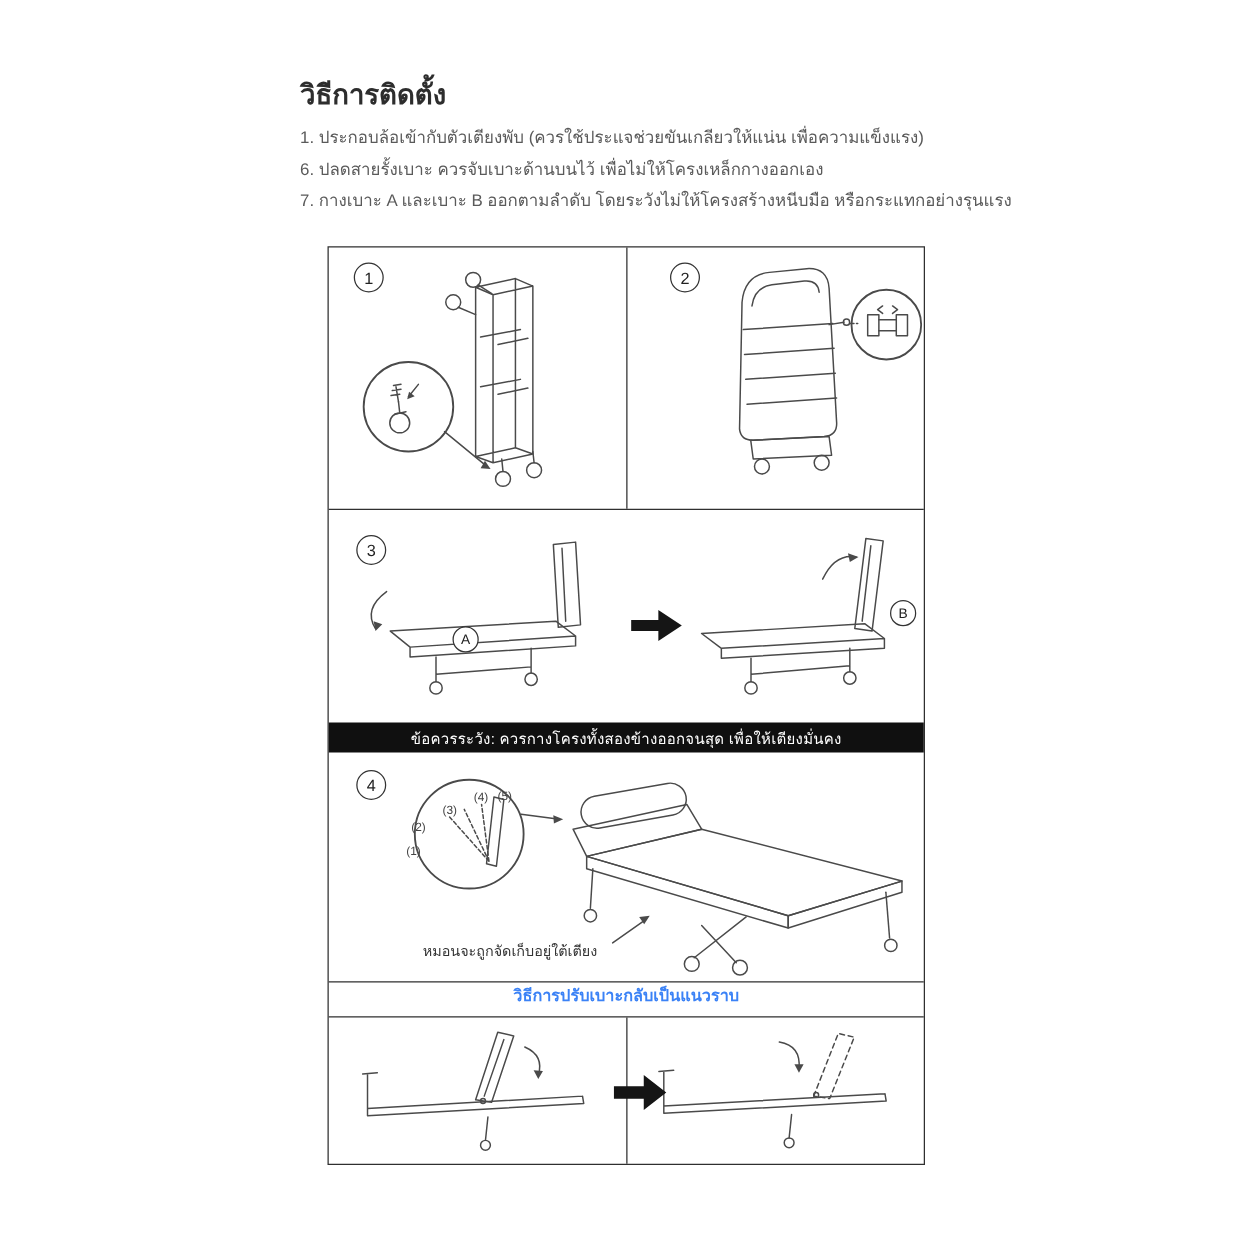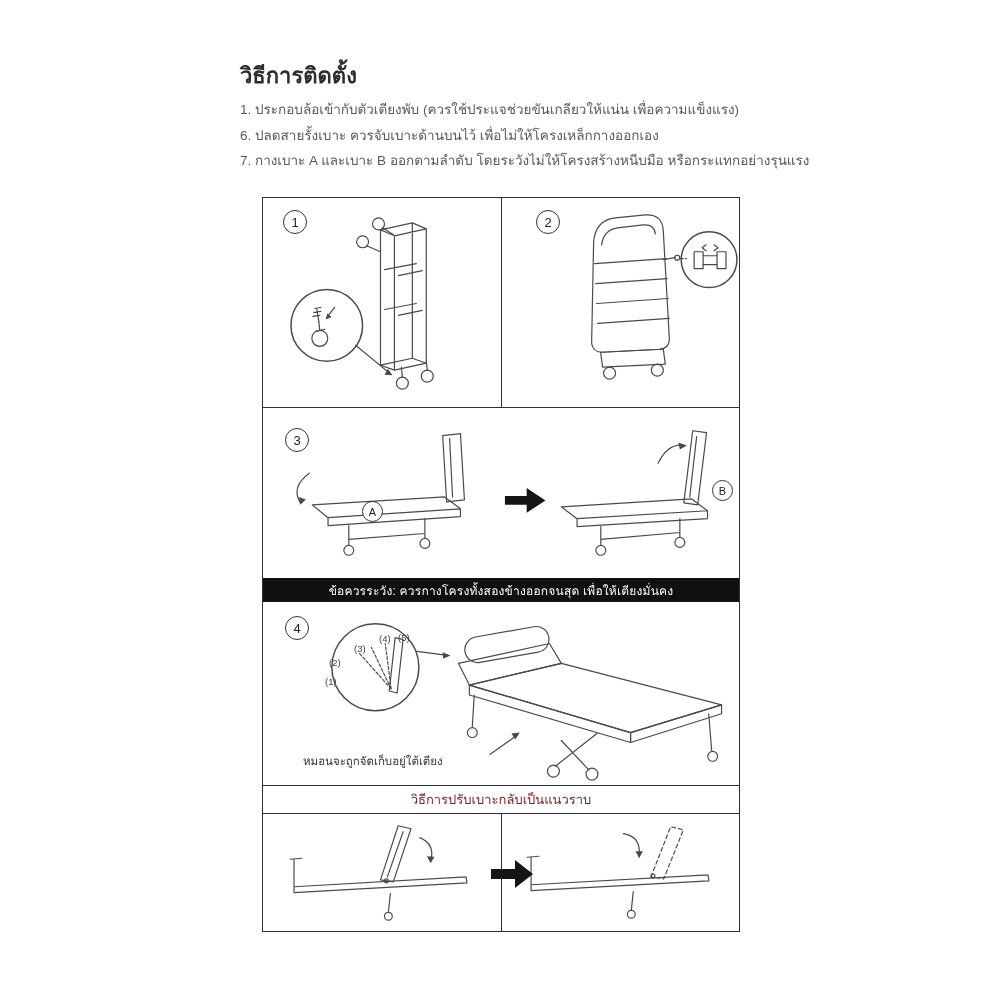--- a/index.html
+++ b/index.html
@@ -13,34 +13,34 @@
   .steps{position:absolute;left:240px;top:97px;font-size:13.5px;line-height:25.5px;color:#5a5a5a;width:560px;}
   .steps div{white-space:nowrap;}
   .sheet{position:absolute;left:262px;top:197px;width:476px;border:1px solid #2f2f2f;box-sizing:content-box;}
   .row{position:relative;box-sizing:border-box;}
   .row1{height:210px;border-bottom:1px solid #2f2f2f;display:flex;}
   .row1 .cell{position:relative;width:238px;box-sizing:border-box;}
   .row1 .cell + .cell{border-left:1px solid #2f2f2f;}
   .row2{height:170px;}
   .warnbar{height:24px;background:#101010;color:#fff;display:flex;align-items:center;justify-content:center;font-size:12px;letter-spacing:.2px;}
   .row3{height:184px;border-bottom:1px solid #2f2f2f;}
-  .strip{height:27px;display:flex;align-items:center;justify-content:center;font-size:13px;color:#7f1d1d;border-bottom:1px solid #2f2f2f;font-weight:normal;}
+  .strip{height:27px;display:flex;justify-content:center;font-size:13px;color:#3b82f6;border-bottom:1px solid #2f2f2f;font-weight:bold;}
   .row4{height:117px;display:flex;}
   .row4 .cell{position:relative;width:238px;box-sizing:border-box;}
   .row4 .cell + .cell{border-left:1px solid #2f2f2f;}
   .numcircle{
     position:absolute;width:22px;height:22px;border:1.4px solid #333;border-radius:50%;
     display:flex;align-items:center;justify-content:center;font-size:13px;color:#222;background:#fff;z-index:3;
   }
   .lblcircle{
     position:absolute;width:19px;height:19px;border:1.2px solid #333;border-radius:50%;
     display:flex;align-items:center;justify-content:center;font-size:11px;color:#222;background:#fff;z-index:3;
   }
   .notch{position:absolute;font-size:9.5px;color:#444;z-index:3;}
-  .pillow-caption{position:absolute;left:40px;top:150px;width:210px;font-size:11.5px;color:#333;z-index:3;}
+  .pillow-caption{position:absolute;left:40px;top:150px;width:210px;text-align:center;font-size:11.5px;color:#333;z-index:3;}
   svg{display:block;}
   .line{stroke:#4a4a4a;stroke-width:1.2;fill:none;stroke-linecap:round;stroke-linejoin:round;}
   .thick{stroke-width:1.5;}
   .fillhead{fill:#4a4a4a;stroke:none;}
   .blackfill{fill:#151515;stroke:none;}
   .trans-arrow{position:absolute;left:228px;top:46px;z-index:4;}
 </style>
 </head>
 <body>
 

